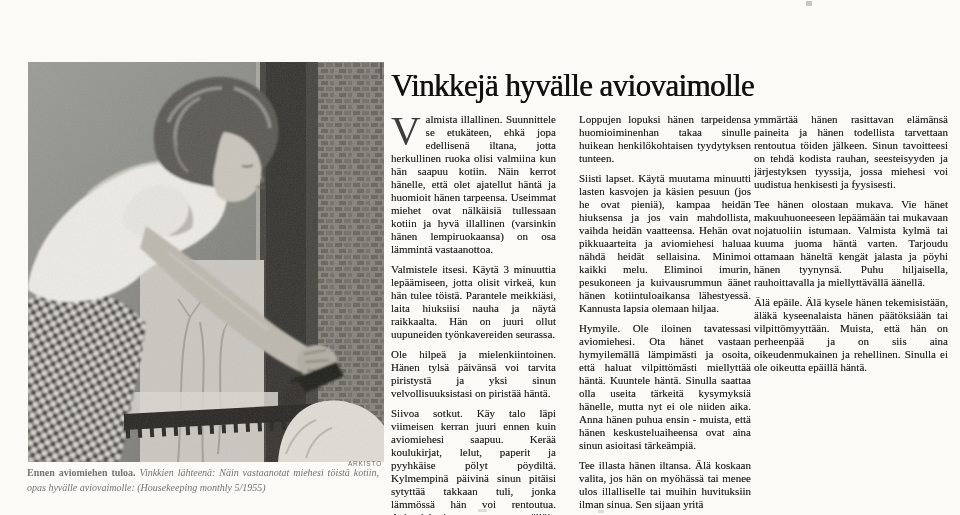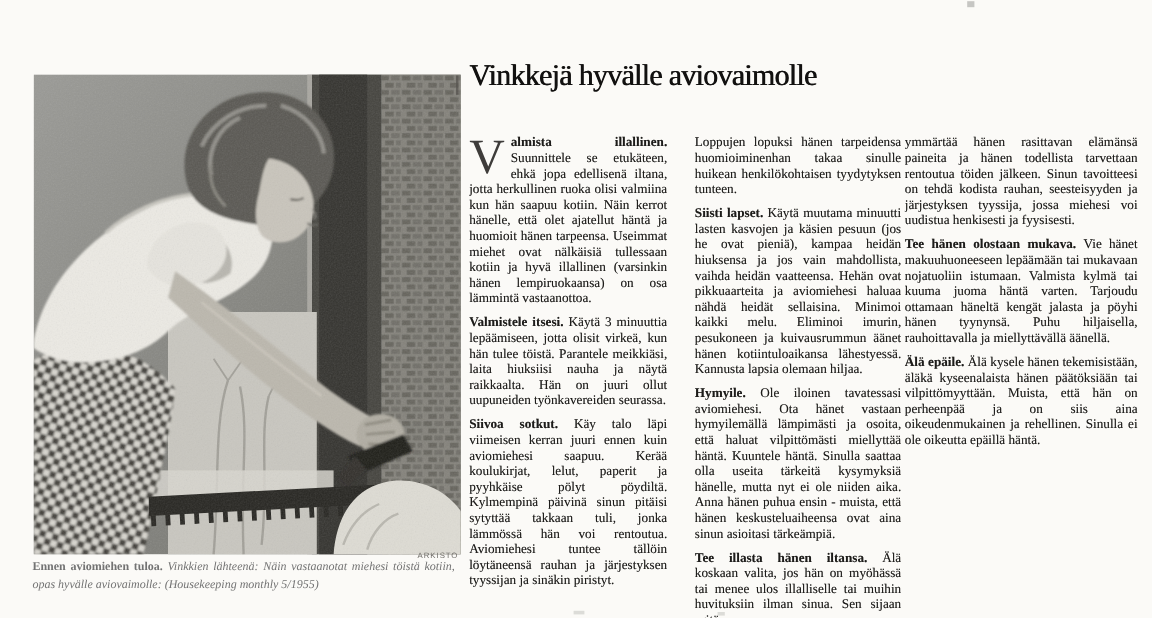--- a/index.html
+++ b/index.html
@@ -25,37 +25,37 @@
     font-size:6.5px; letter-spacing:.8px; color:var(--credit-ink);
   }
   .caption{
     position:absolute; left:27px; top:466px; width:352px; margin:0;
     font-size:10px; line-height:14.6px; text-align:justify; color:#737373;
   }
   .caption b{font-weight:700;}
   .caption i{font-style:italic;}
   
   .headline{
-    position:absolute; left:391px; top:50px; margin:0;
-    font-size:25px; font-weight:400; letter-spacing:-.6px; white-space:nowrap;
+    position:absolute; left:391px; top:68px; margin:0;
+    font-size:31px; font-weight:400; letter-spacing:-.6px; white-space:nowrap;
     color:var(--headline-ink); text-shadow:.55px 0 0 currentColor;font-family:Liberation Serif, serif;
   }
   
   .col{
     position:absolute; top:113px; height:402px; overflow:hidden;
     font-size:11px; line-height:13px; text-align:justify;
     -webkit-hyphens:auto; hyphens:auto;
     color:var(--ink); text-shadow:0 0 .35px rgba(20,20,20,.45);
   }
   .col-1{left:391px;width:165px;}
   .col-2{left:579px;width:172px;}
   .col-3{left:754px;width:194px;}
   .para{margin:0;}
   .para + .para{margin-top:7px;}
-  .lead{font-weight:700;}
+  .lead{font-weight:400;}
   .dropcap{
     float:left; font-size:41px; line-height:33px; padding:1px 5px 0 0;
     color:var(--dropcap-ink); font-weight:400; text-shadow:none;
   }
   
   .speck,.tickmark{position:absolute;}
   .speck-tr{left:806px;top:1px;width:6px;height:5px;background:#c6c6c3;}
   .speck-b1{left:478px;top:509px;width:9px;height:3px;background:#dcdcd8;}
   .speck-b2{left:598px;top:510px;width:6px;height:3px;background:#dcdcd8;}
   .tickmark{left:380px;top:63px;width:2px;height:16px;background:#55534f;opacity:.7;}
@@ -143,20 +143,21 @@
   <div class="credit">ARKISTO</div>
 
   <p class="caption"><b>Ennen aviomiehen tuloa.</b><i> Vinkkien lähteenä: Näin vastaanotat miehesi töistä kotiin, opas hyvälle aviovaimolle: (Housekeeping monthly 5/1955)</i></p>
 
   <h1 class="headline">Vinkkejä hyvälle aviovaimolle</h1>
 
   <div>
     <div class="col col-1">
         <p class="para"><span class="dropcap">V</span><b class="lead">almista illallinen. </b><span>Suunnittele se etukäteen, ehkä jopa edellisenä iltana, jotta herkullinen ruoka olisi valmiina kun hän saapuu kotiin. Näin kerrot hänelle, että olet ajatellut häntä ja huomioit hänen tarpeensa. Useimmat miehet ovat nälkäisiä tullessaan kotiin ja hyvä illallinen (varsinkin hänen lempiruokaansa) on osa lämmintä vastaanottoa.</span></p>
         <p class="para"><b class="lead">Valmistele itsesi. </b><span>Käytä 3 minuuttia lepäämiseen, jotta olisit virkeä, kun hän tulee töistä. Parantele meikkiäsi, laita hiuksiisi nauha ja näytä raikkaalta. Hän on juuri ollut uupuneiden työnkavereiden seurassa.</span></p>
+        <p class="para"><b class="lead">Ole hilpeä ja mielenkiintoinen. </b><span>Hänen tylsä päivänsä voi tarvita piristystä ja yksi sinun velvollisuuksistasi on piristää häntä.</span></p>
         <p class="para"><b class="lead">Siivoa sotkut. </b><span>Käy talo läpi viimeisen kerran juuri ennen kuin aviomiehesi saapuu. Kerää koulukirjat, lelut, paperit ja pyyhkäise pölyt pöydiltä. Kylmempinä päivinä sinun pitäisi sytyttää takkaan tuli, jonka lämmössä hän voi rentoutua. Aviomiehesi tuntee tällöin löytäneensä rauhan ja järjestyksen tyyssijan ja sinäkin piristyt.</span></p>
       </div>
     <div class="col col-2">
         <p class="para"><span>Loppujen lopuksi hänen tarpeidensa huomioiminenhan takaa sinulle huikean henkilökohtaisen tyydytyksen tunteen.</span></p>
         <p class="para"><b class="lead">Siisti lapset. </b><span>Käytä muutama minuutti lasten kasvojen ja käsien pesuun (jos he ovat pieniä), kampaa heidän hiuksensa ja jos vain mahdollista, vaihda heidän vaatteensa. Hehän ovat pikkuaarteita ja aviomiehesi haluaa nähdä heidät sellaisina. Minimoi kaikki melu. Eliminoi imurin, pesukoneen ja kuivausrummun äänet hänen kotiintuloaikansa lähestyessä. Kannusta lapsia olemaan hiljaa.</span></p>
         <p class="para"><b class="lead">Hymyile. </b><span>Ole iloinen tavatessasi aviomiehesi. Ota hänet vastaan hymyilemällä lämpimästi ja osoita, että haluat vilpittömästi miellyttää häntä. Kuuntele häntä. Sinulla saattaa olla useita tärkeitä kysymyksiä hänelle, mutta nyt ei ole niiden aika. Anna hänen puhua ensin - muista, että hänen keskusteluaiheensa ovat aina sinun asioitasi tärkeämpiä.</span></p>
         <p class="para"><b class="lead">Tee illasta hänen iltansa. </b><span>Älä koskaan valita, jos hän on myöhässä tai menee ulos illalliselle tai muihin huvituksiin ilman sinua. Sen sijaan yritä</span></p>
       </div>
     <div class="col col-3">
         <p class="para"><span>ymmärtää hänen rasittavan elämänsä paineita ja hänen todellista tarvettaan rentoutua töiden jälkeen. Sinun tavoitteesi on tehdä kodista rauhan, seesteisyyden ja järjestyksen tyyssija, jossa miehesi voi uudistua henkisesti ja fyysisesti.</span></p>

